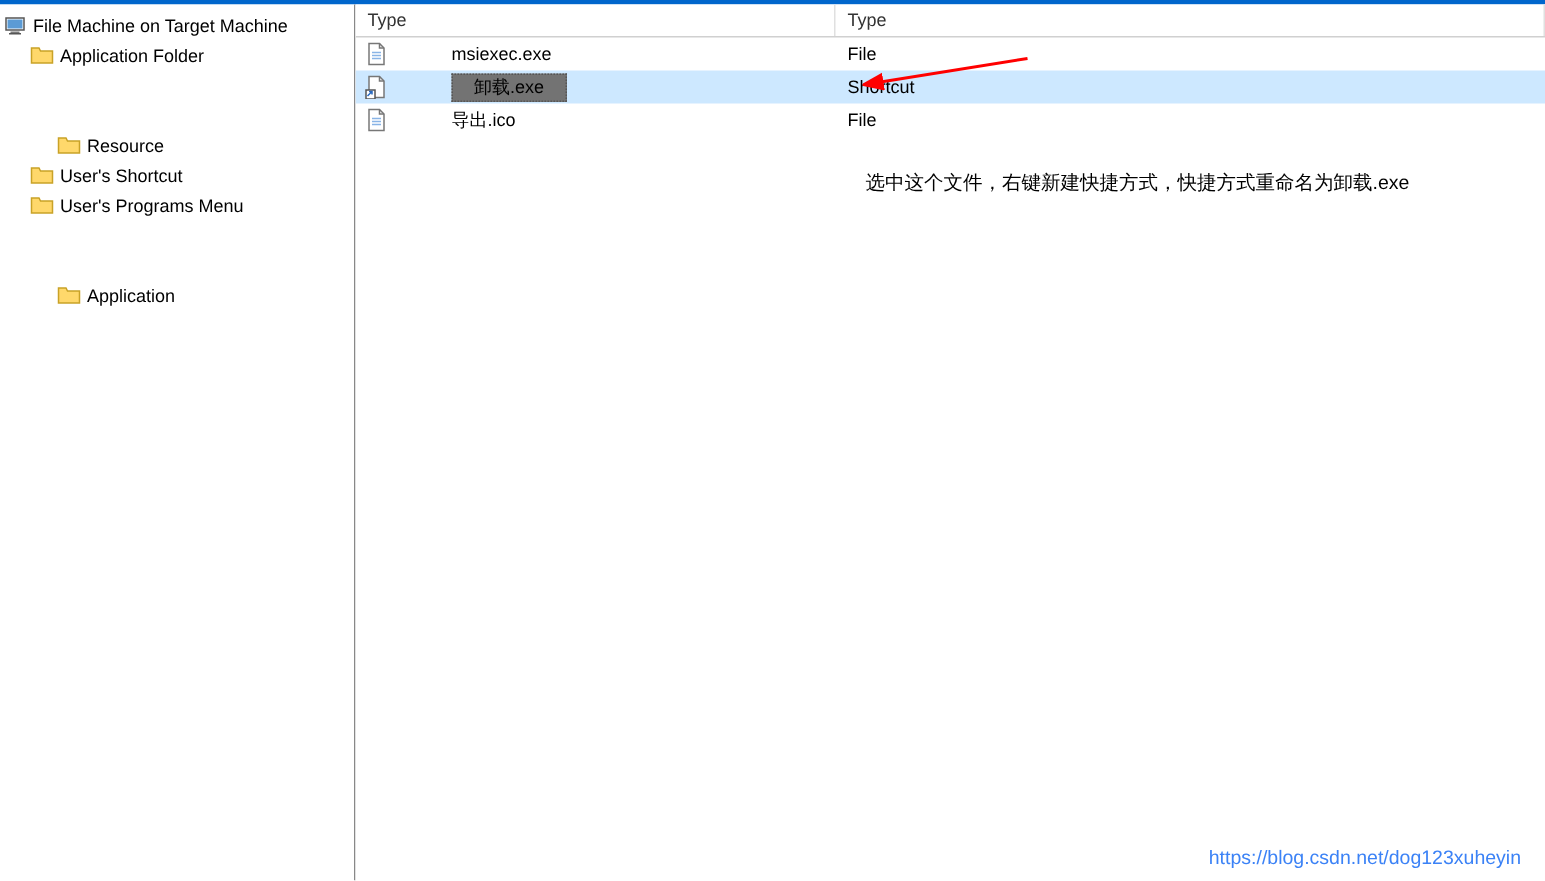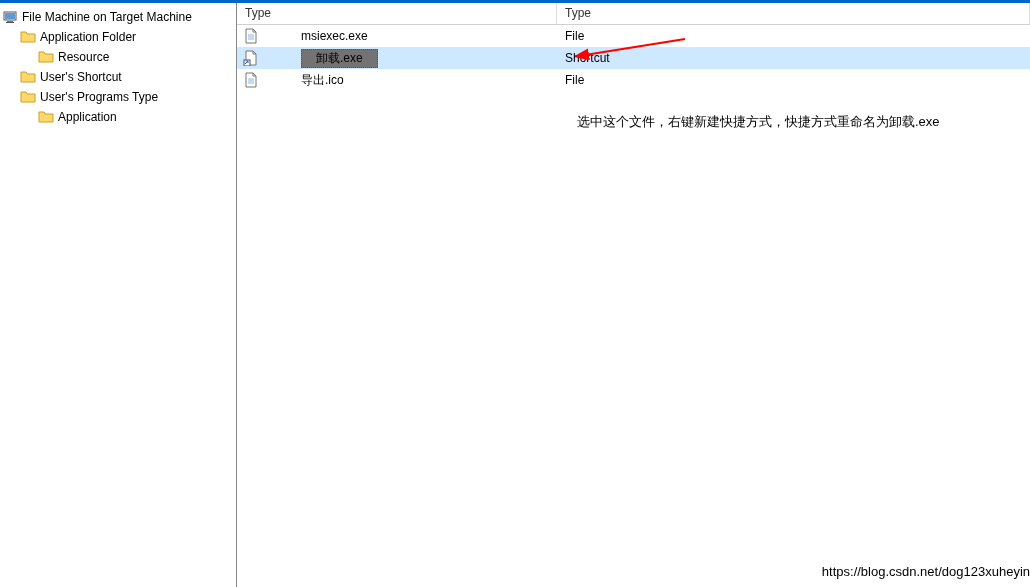--- a/index.html
+++ b/index.html
@@ -30,21 +30,21 @@
     .tree-node {
       display: flex;
       align-items: center;
       height: 20px;
       padding: 1px 0;
       white-space: nowrap;
       cursor: default;
     }
     .tree-node .icon { width: 16px; height: 16px; margin-right: 4px; flex-shrink: 0; }
     .indent-1 { padding-left: 18px; text-align: right; }
-    .indent-2 { padding-left: 36px; }
+    .indent-2 { padding-left: 36px; margin-top: 40px; }
     .list-panel {
       flex: 1;
       height: 100%;
       background: #fff;
       position: relative;
       overflow: hidden;
     }
     .list-header {
       display: flex;
       height: 22px;
@@ -95,22 +95,22 @@
       position: absolute;
       top: 88px;
       left: 340px;
       color: #000000;
       font-size: 13px;
       pointer-events: none;
     }
     .watermark {
       position: absolute;
       bottom: 8px;
-      right: 0;
-      color: #000000;
+      right: 16px;
+      color: #3b82f6;
       font-size: 13px;
       pointer-events: none;
     }
   </style>
 </head>
 <body>
 
 <div class="container">
 
   <div class="tree-panel">
@@ -148,21 +148,21 @@
           </svg>
       </span>
       <span>User's Shortcut</span>
     </div>
     <div class="tree-node indent-1">
       <span class="icon">
         <svg viewBox="0 0 16 16">
             <path d="M1 3h5l1 2h8v8H1z" fill="#ffd86b" stroke="#c9a227"></path>
           </svg>
       </span>
-      <span>User's Programs Type</span>
+      <span>User's Programs Menu</span>
     </div>
     <div class="tree-node indent-2">
       <span class="icon">
         <svg viewBox="0 0 16 16">
             <path d="M1 3h5l1 2h8v8H1z" fill="#ffd86b" stroke="#c9a227"></path>
           </svg>
       </span>
       <span>Application</span>
     </div>
   </div>

